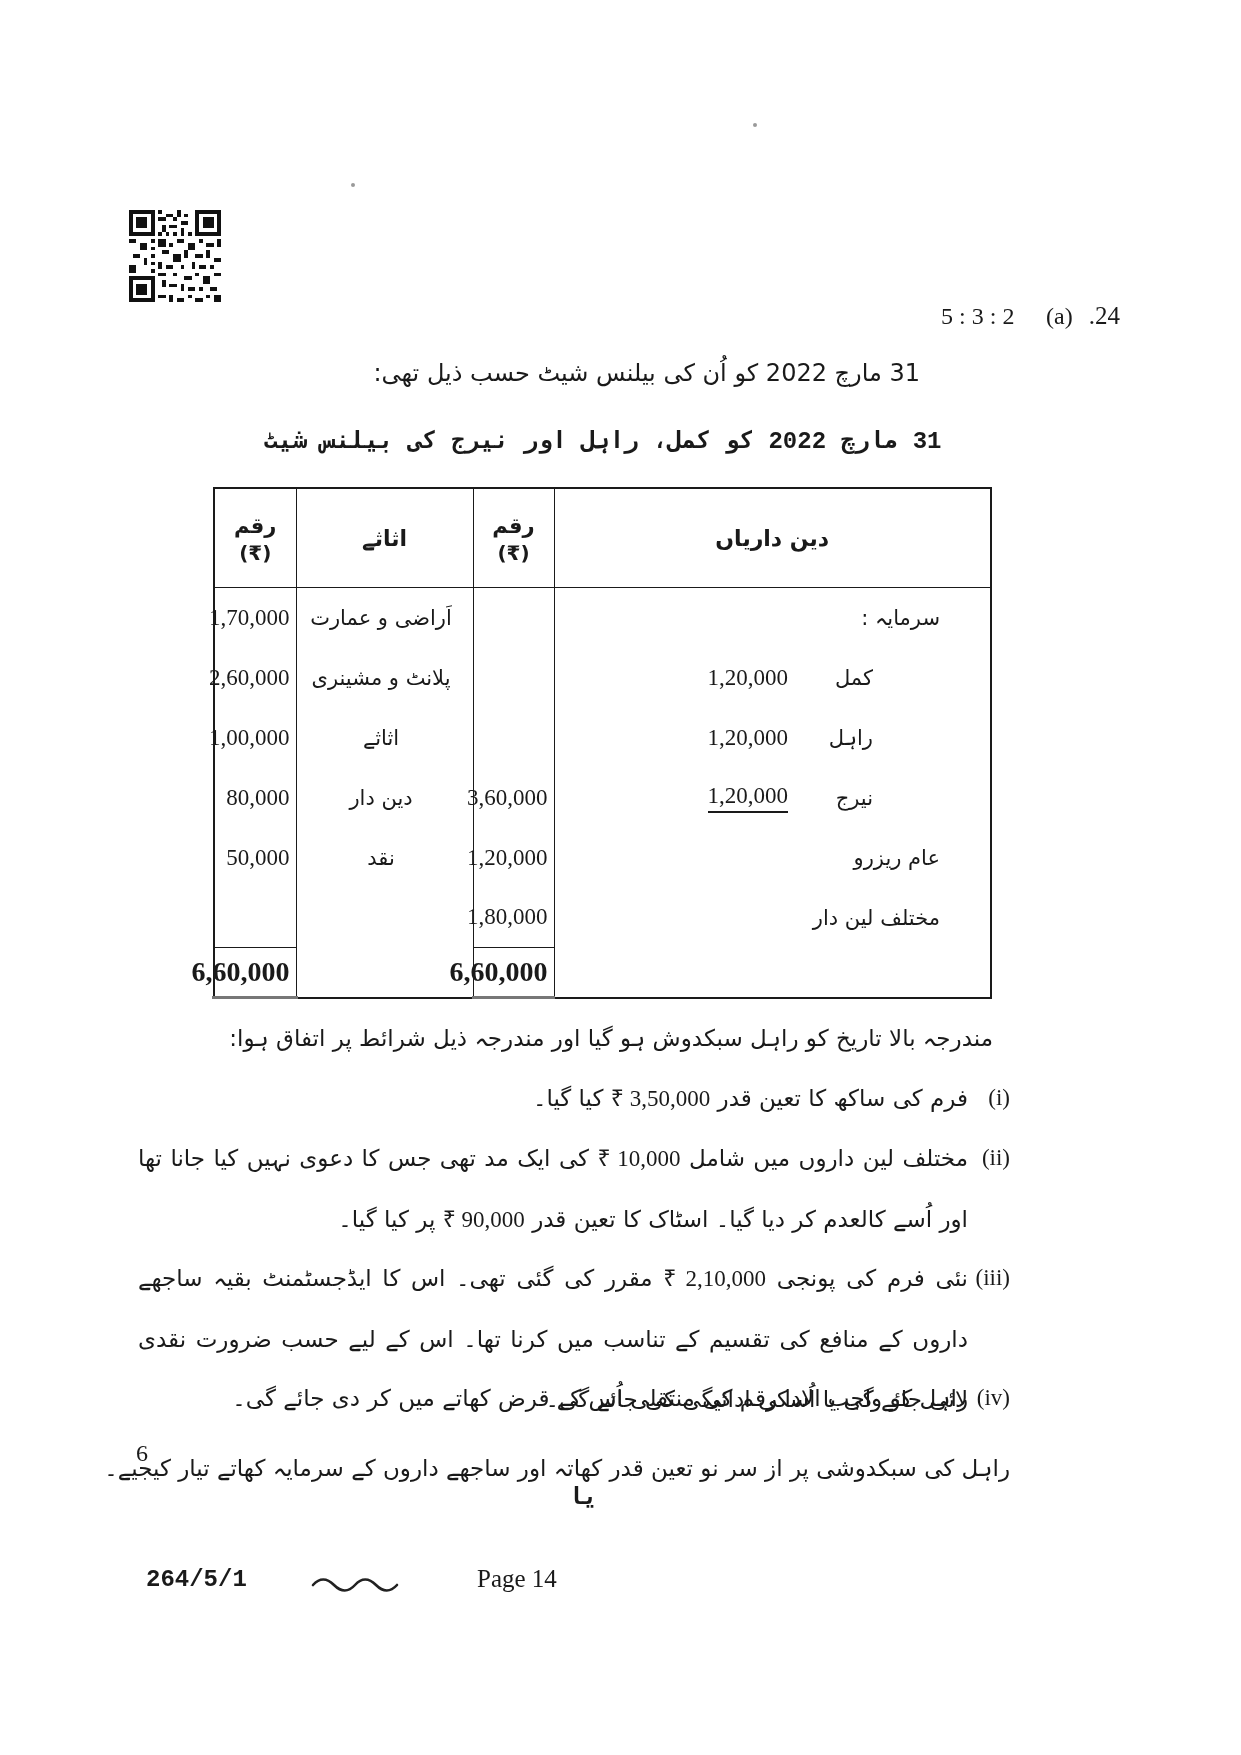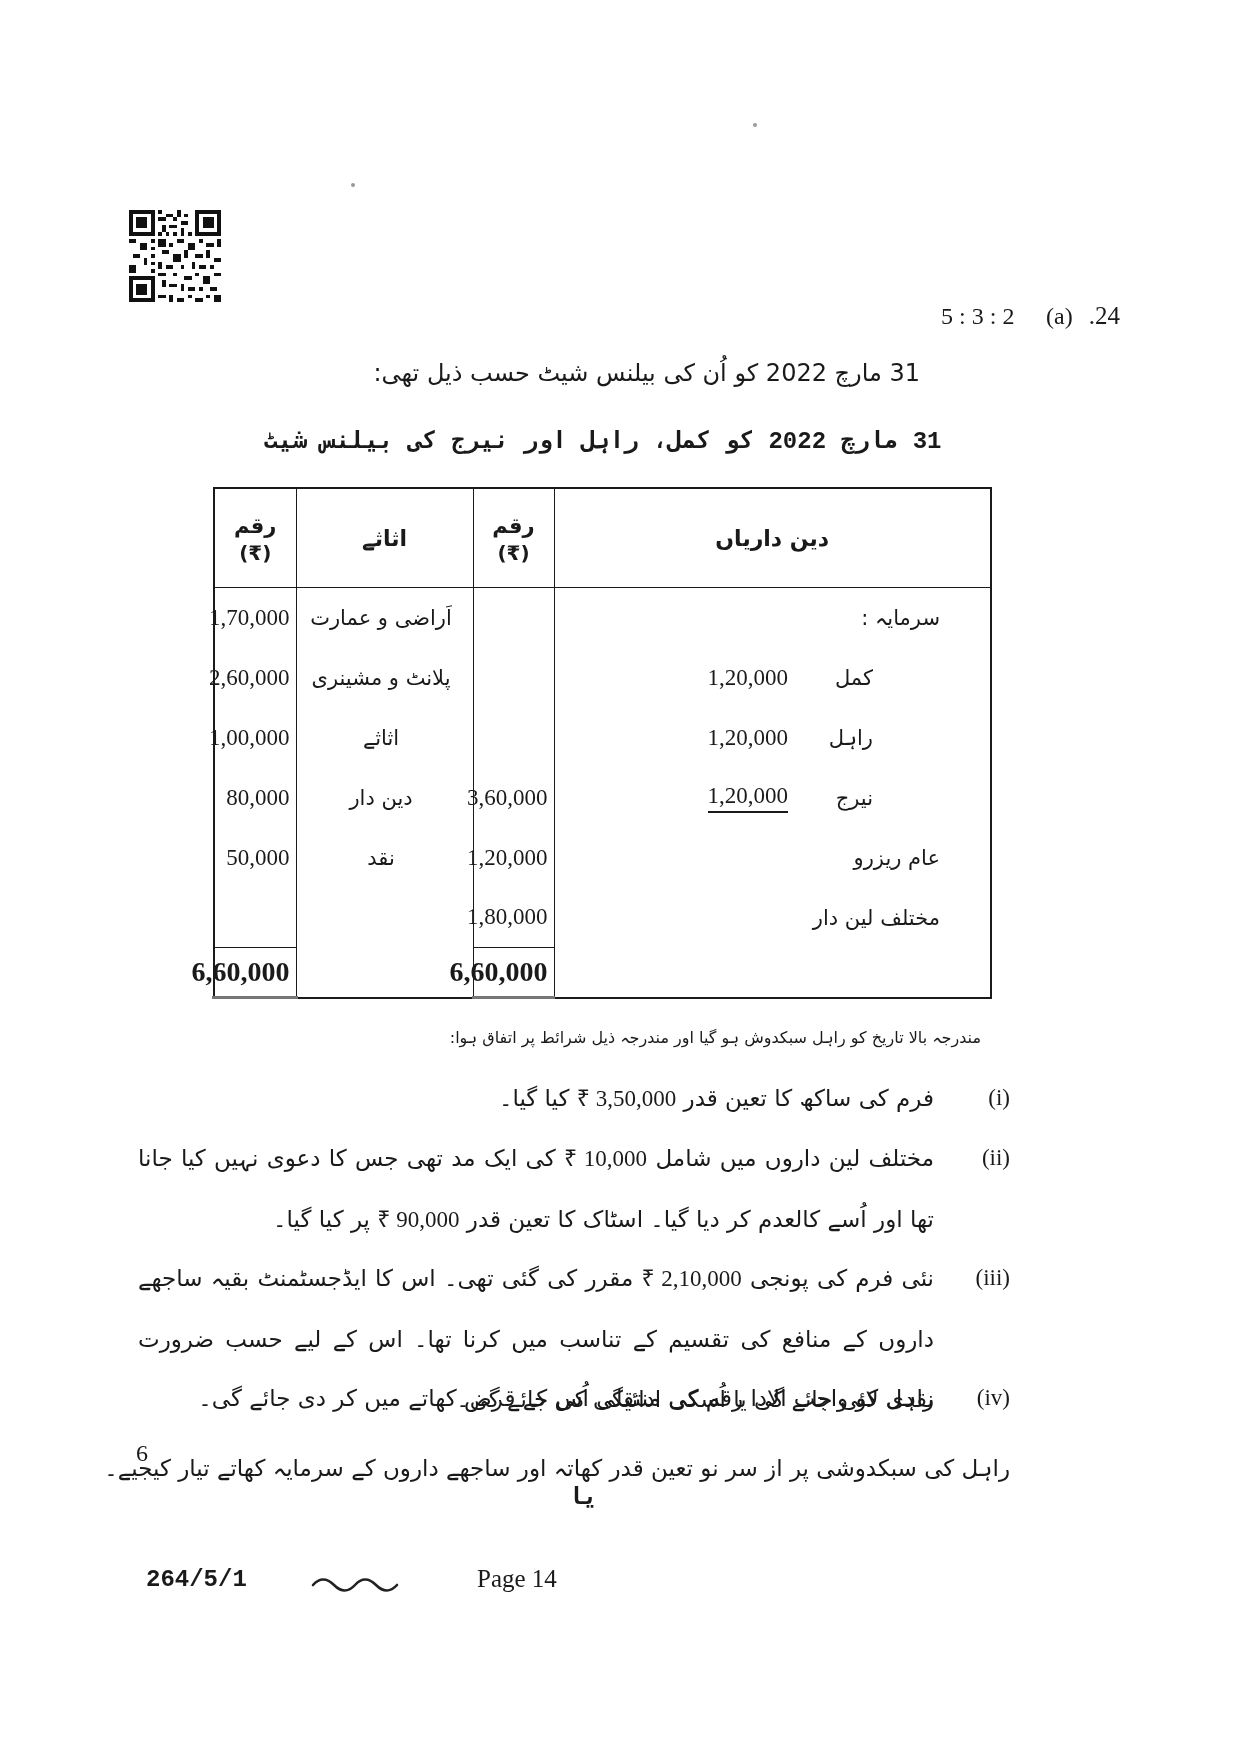--- a/index.html
+++ b/index.html
@@ -40,24 +40,24 @@
   .bs .lname{position:absolute;right:50px;top:50%;transform:translateY(-50%);white-space:nowrap;}
   .bs .lname.indent{right:117px;}
   .bs .linner{position:absolute;right:202px;top:50%;transform:translateY(-50%);font-size:23px;direction:ltr;}
   .bs .linner.uline{border-bottom:2px solid #1a1a1a;padding-bottom:2px;}
   .bs tr.total td.amt{border-top:1.6px solid #1a1a1a;font-weight:bold;font-size:28px;}
   .dbl-rule{position:absolute;height:3px;background:#777;top:996px;}
   .dbl-rule.a{left:212px;width:86px;}
   .dbl-rule.l{left:472px;width:83px;}
 
   
-  .intro{top:1008px;right:260px;font-size:16px;line-height:60px;white-space:nowrap;}
+  .intro{top:1008px;right:248px;font-size:23px;line-height:60px;white-space:nowrap;}
   .cond{position:absolute;right:231px;width:872px;line-height:60px;font-size:23px;direction:rtl;}
   .cond .cnum{position:absolute;right:0;top:0;font-size:23px;direction:ltr;}
-  .cond .ctext{margin-right:76px;text-align:justify;text-align-last:right;}
+  .cond .ctext{margin-right:42px;text-align:justify;text-align-last:right;}
   .cond .camt{direction:ltr;font-family:"Liberation Serif",serif;}
   .closing{top:1438px;right:231px;font-size:23px;line-height:60px;white-space:nowrap;}
   .marks{top:1440px;left:136px;font-size:24px;}
   .or-sep{top:1482px;left:0;width:1166px;text-align:center;font-size:24px;}
 
   
   .foot-code{top:1566px;left:146px;font-size:24px;}
   .foot-wave{top:1575px;left:310px;}
   .foot-page{top:1565px;left:477px;font-size:25px;}
 

